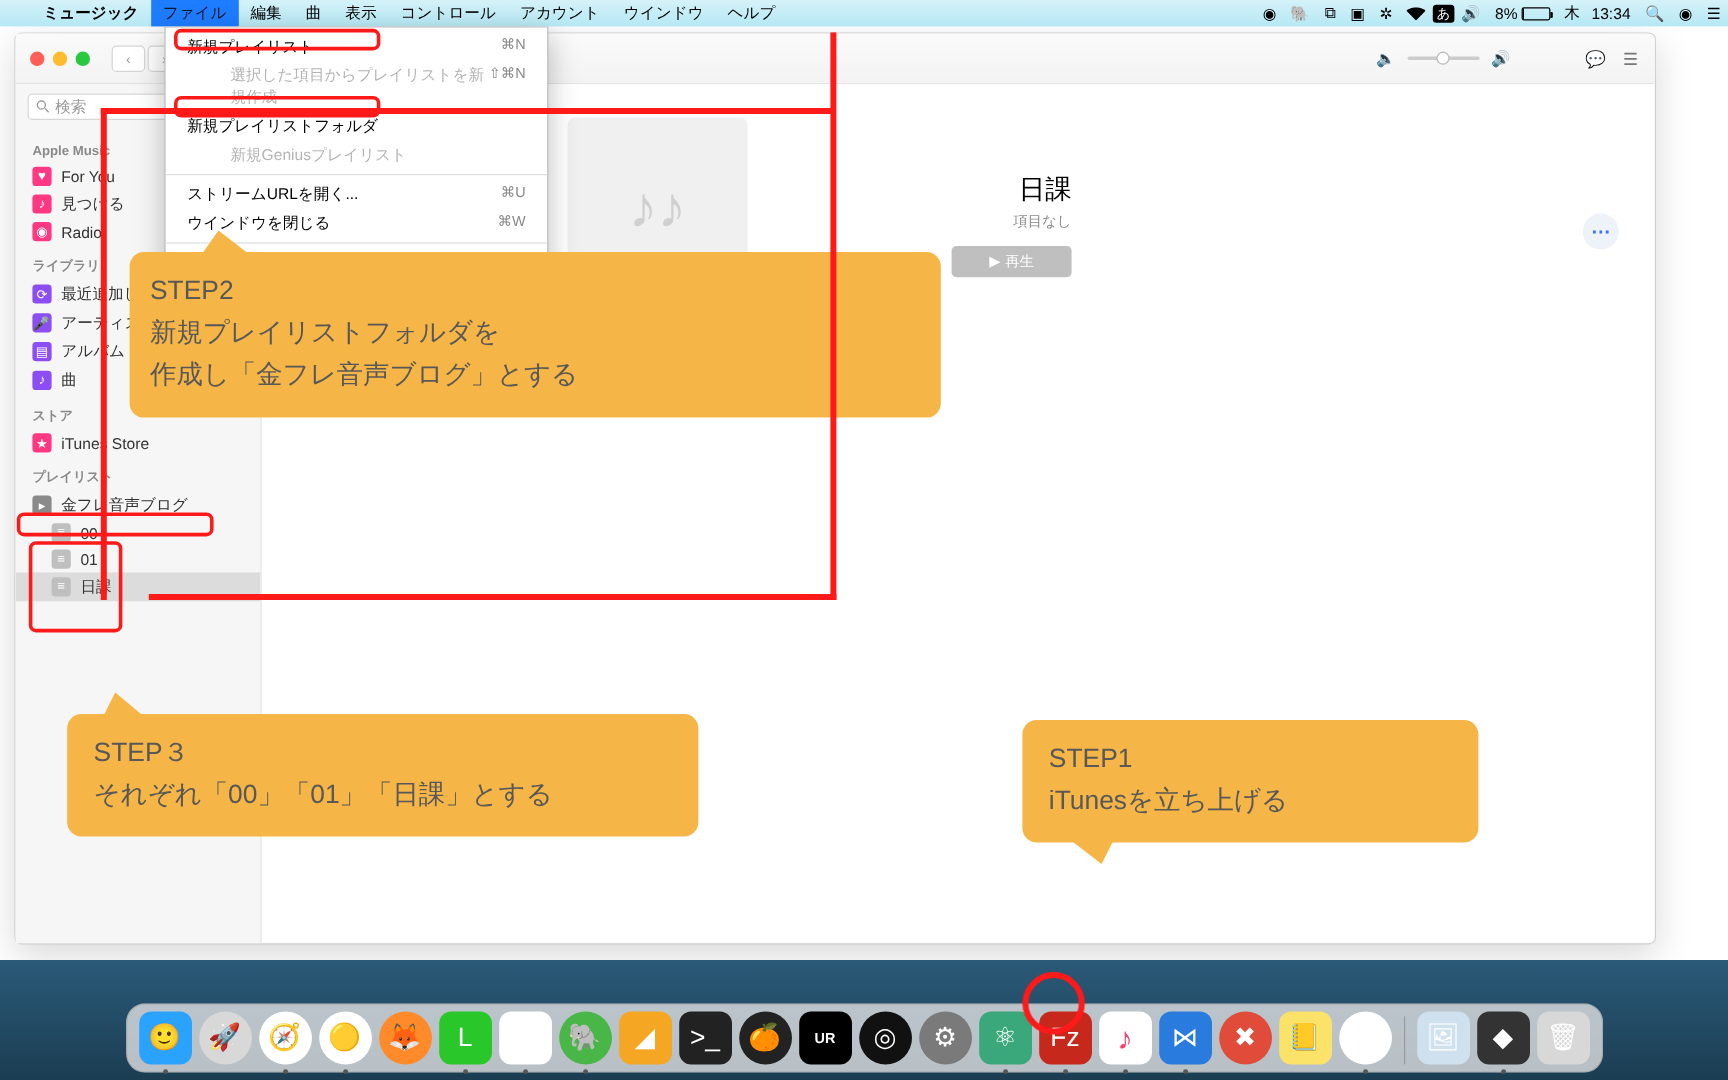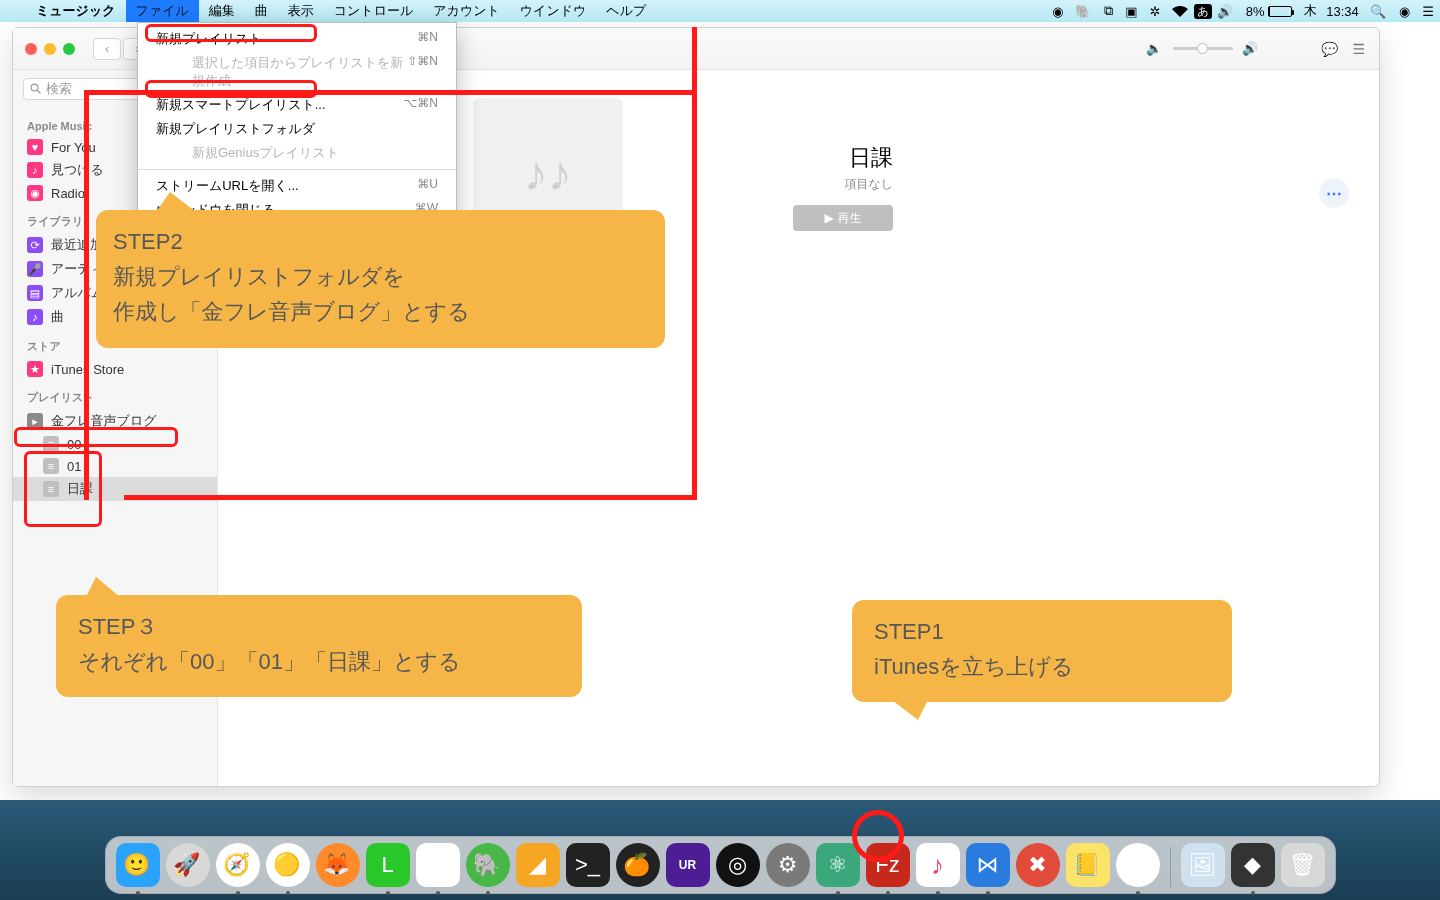--- a/index.html
+++ b/index.html
@@ -71,21 +71,21 @@
   .pinfo .sub{font-size:12px;color:#8a8a8a;margin-top:3px;}
   .playbtn{margin-top:12px;width:100px;height:26px;background:#bfbfbf;color:#fff;border-radius:4px;
     display:flex;align-items:center;justify-content:center;font-size:12px;gap:4px;}
   .more{position:absolute;right:30px;top:150px;width:30px;height:30px;border-radius:50%;background:#eef3fa;
     display:flex;align-items:center;justify-content:center;color:#3a72ff;font-weight:bold;}
 
   
   .callout{position:absolute;background:#f5b547;border-radius:12px;padding:14px 22px 18px;
     color:#585858;font-size:22px;line-height:1.6;z-index:40;}
   .callout .tail{position:absolute;width:0;height:0;}
-  .c2{left:96px;top:210px;width:569px;padding-left:17px;}
+  .c2{left:108px;top:210px;width:676px;padding-left:17px;}
   .c2 .tail{left:60px;top:-18px;border-left:14px solid transparent;border-right:26px solid transparent;border-bottom:20px solid #f5b547;}
   .c3{left:56px;top:595px;width:526px;}
   .c3 .tail{left:30px;top:-18px;border-left:10px solid transparent;border-right:24px solid transparent;border-bottom:20px solid #f5b547;}
   .c1{left:852px;top:600px;width:380px;}
   .c1 .tail{left:40px;bottom:-18px;border-left:26px solid transparent;border-right:10px solid transparent;border-top:20px solid #f5b547;}
 
   
   .redbox{position:absolute;border:3px solid #ff1a1a;border-radius:6px;z-index:50;pointer-events:none;}
   .redline{position:absolute;background:#ff1a1a;z-index:49;pointer-events:none;}
   .redcircle{position:absolute;border:5px solid #ff1a1a;border-radius:50%;z-index:60;pointer-events:none;}
@@ -143,24 +143,20 @@
 <div class="dropdown" id="dropdown">
     <div class="di">
       <span>新規プレイリスト</span>
       <span class="sc">⌘N</span>
     </div>
     <div class="di dis">
       <span>選択した項目からプレイリストを新規作成</span>
       <span class="sc">⇧⌘N</span>
     </div>
     <div class="di">
-      <span>新規スマートプレイリスト...</span>
-      <span class="sc">⌥⌘N</span>
-    </div>
-    <div class="di">
       <span>新規プレイリストフォルダ</span>
       <span class="sc"></span>
     </div>
     <div class="di dis">
       <span>新規Geniusプレイリスト</span>
       <span class="sc"></span>
     </div>
     <hr>
     <div class="di">
       <span>ストリームURLを開く...</span>
@@ -314,21 +310,21 @@
       <div class="dicon circle" style="background: rgb(216, 216, 216);">🚀</div>
       <div class="dicon circle" style="background: rgb(255, 255, 255);">🧭<span class="dot"></span></div>
       <div class="dicon circle" style="background: rgb(255, 255, 255);">🟡<span class="dot"></span></div>
       <div class="dicon circle" style="background: rgb(255, 138, 42);">🦊</div>
       <div class="dicon" style="background: rgb(42, 199, 42);">L<span class="dot"></span></div>
       <div class="dicon" style="background: rgb(255, 255, 255);">✳︎<span class="dot"></span></div>
       <div class="dicon circle" style="background: rgb(73, 182, 72);">🐘<span class="dot"></span></div>
       <div class="dicon" style="background: rgb(245, 166, 35);">◢</div>
       <div class="dicon" style="background: rgb(34, 34, 34);">&gt;_</div>
       <div class="dicon circle" style="background: rgb(34, 34, 34);">🍊</div>
-      <div class="dicon" style="background: #4c1d95; font-size: 12px; font-weight: bold;">UR</div>
+      <div class="dicon" style="background: #000000; font-size: 12px; font-weight: bold;">UR</div>
       <div class="dicon circle" style="background: rgb(17, 17, 17);">◎</div>
       <div class="dicon circle" style="background: rgb(122, 122, 122);">⚙︎</div>
       <div class="dicon" style="background: rgb(58, 168, 122);">⚛︎<span class="dot"></span></div>
       <div class="dicon" style="background: rgb(199, 40, 28);">Fz<span class="dot"></span></div>
       <div class="dicon" style="background: rgb(255, 255, 255); color: rgb(250, 62, 107); font-size: 26px;">♪<span class="dot"></span></div>
       <div class="dicon" style="background: rgb(42, 123, 222);">⋈<span class="dot"></span></div>
       <div class="dicon circle" style="background: rgb(224, 75, 58);">✖︎</div>
       <div class="dicon" style="background: rgb(251, 227, 106);">📒</div>
       <div class="dicon circle" style="background: rgb(255, 255, 255);">◐<span class="dot"></span></div>
       <div class="sep"></div>

